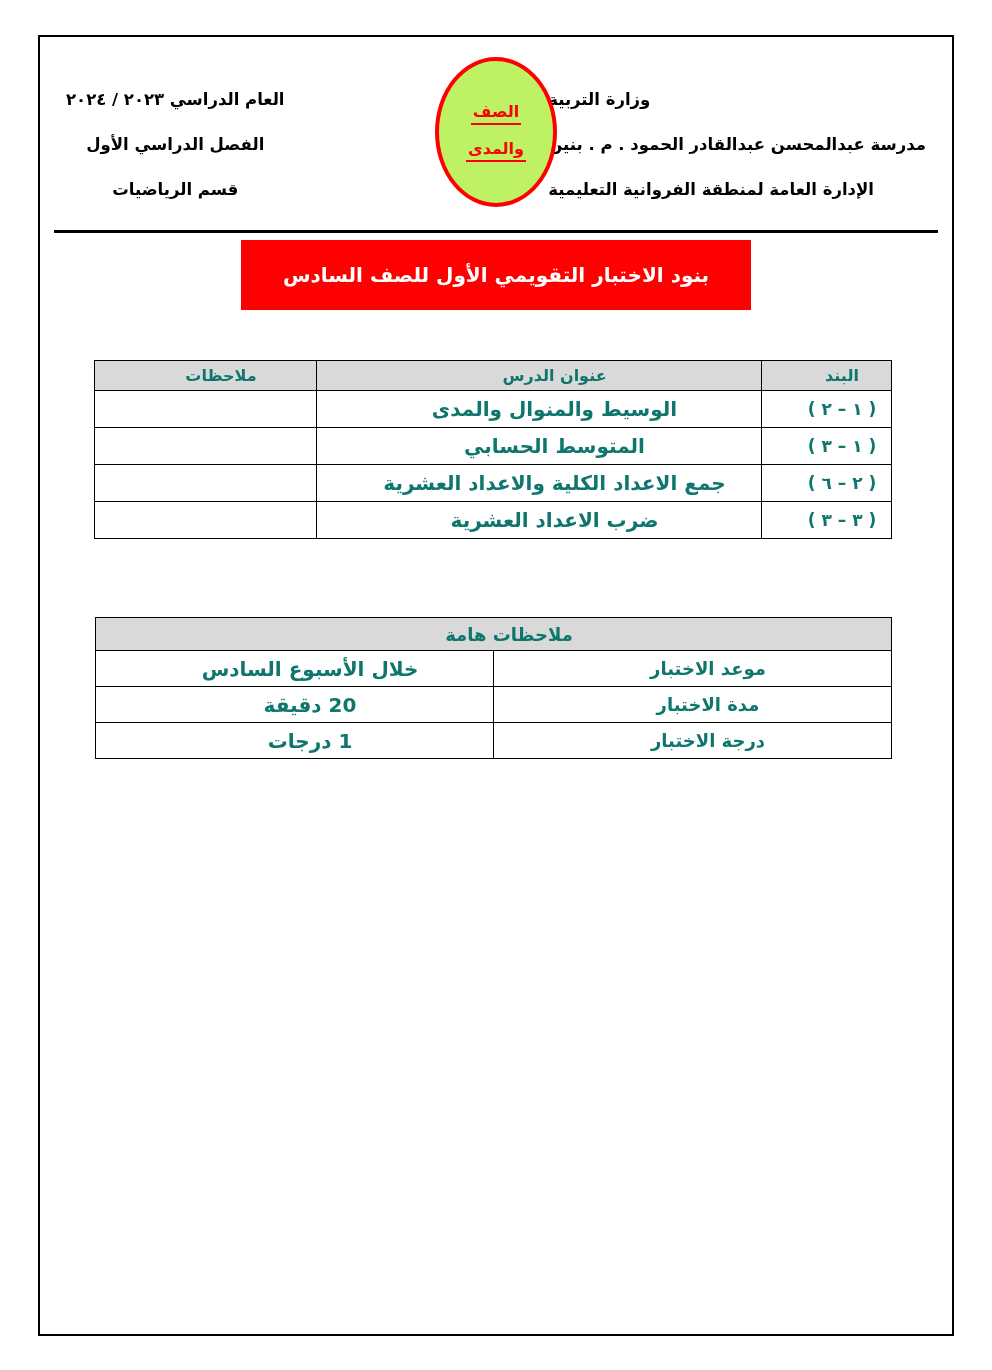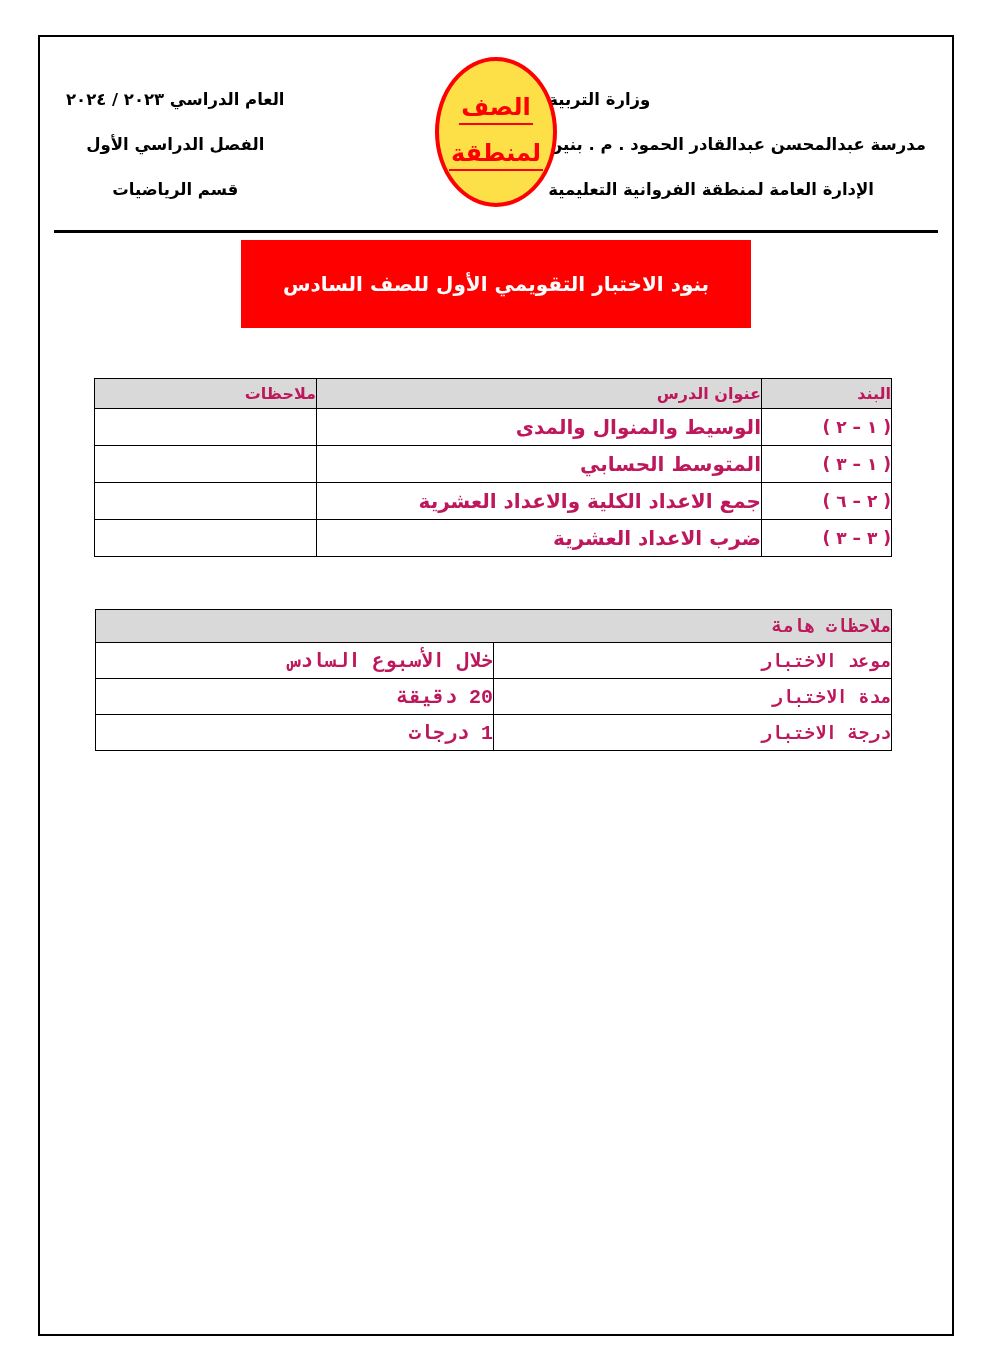--- a/index.html
+++ b/index.html
@@ -34,101 +34,101 @@
   .hdr-line { line-height: 45px; white-space: nowrap; }
   .badge {
     position: absolute;
     top: 20px;
     left: 50%;
     transform: translateX(-50%);
     width: 122px;
     height: 150px;
     border: 4px solid #ff0000;
     border-radius: 50%;
-    background: #fde047;
+    background: #bef264;
     color: #ff0000;
     font-weight: bold;
-    font-size: 24px;
+    font-size: 16px;
     display: flex;
     flex-direction: column;
     align-items: center;
     justify-content: center;
     gap: 14px;
     z-index: 2;
   }
   .badge span { border-bottom: 2px solid #ff0000; padding: 0 2px 2px; }
   .rule {
     height: 3px;
     background: #000;
     margin: 18px 14px 0 14px;
   }
   
   .banner {
     width: 510px;
-    height: 88px;
+    height: 70px;
     margin: 7px auto 0 auto;
     background: #ff0000;
     color: #ffffff;
     font-weight: bold;
     font-size: 20px;
     display: flex;
     align-items: center;
     justify-content: center;
     text-align: center;
   }
   
   table {
     border-collapse: collapse;
     table-layout: fixed;
     width: 797px;
     margin-right: 60px;
   }
   th, td {
     border: 1px solid #000;
-    text-align: right;
+    text-align: center;
     vertical-align: middle;
-    color: #be185d;
+    color: #0f766e;
     overflow: hidden;
     padding-left: 31px;
   }
   .items-table { margin-top: 50px; }
   .items-table th {
     background: #d9d9d9;
     font-weight: bold;
     font-size: 16px;
     height: 30px;
   }
   .items-table td { height: 37px; }
   .cell-item   { font-weight: bold; font-size: 17px; margin-top: 45px; }
   .cell-lesson { font-weight: bold; font-size: 20px; }
   .cell-notes  { font-size: 16px; }
   .col-item   { width: 130px; }
   .col-lesson { width: 445px; }
   .col-notes  { width: 222px; }
 
-  .notes-table { margin-top: 52px; font-family: Liberation Mono, monospace; }
+  .notes-table { margin-top: 78px; }
   .notes-table th {
     background: #d9d9d9;
     font-weight: bold;
     font-size: 18px;
     height: 33px;
   }
   .notes-table td { height: 36px; font-weight: bold; }
   .notes-label { font-size: 18px; width: 400px; }
   .notes-value { font-size: 20px; width: 397px; }
 </style>
 </head>
 <body>
 
 <div class="page">
   <div class="frame">
 
     <div class="badge">
       <span>الصف</span>
-      <span>لمنطقة</span>
+      <span>والمدى</span>
     </div>
 
     <div class="header">
       <div class="hdr-block hdr-right">
         <div class="hdr-line">وزارة التربية</div>
         <div class="hdr-line">مدرسة عبدالمحسن عبدالقادر الحمود . م . بنين</div>
         <div class="hdr-line">الإدارة العامة لمنطقة الفروانية التعليمية</div>
       </div>
       <div class="hdr-block hdr-left">
         <div class="hdr-line">العام الدراسي ٢٠٢٣ / ٢٠٢٤</div>

